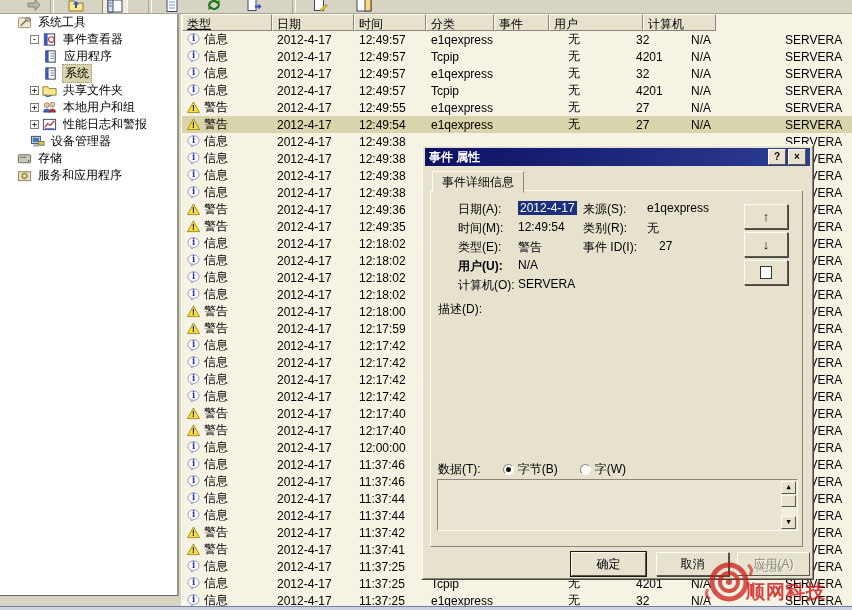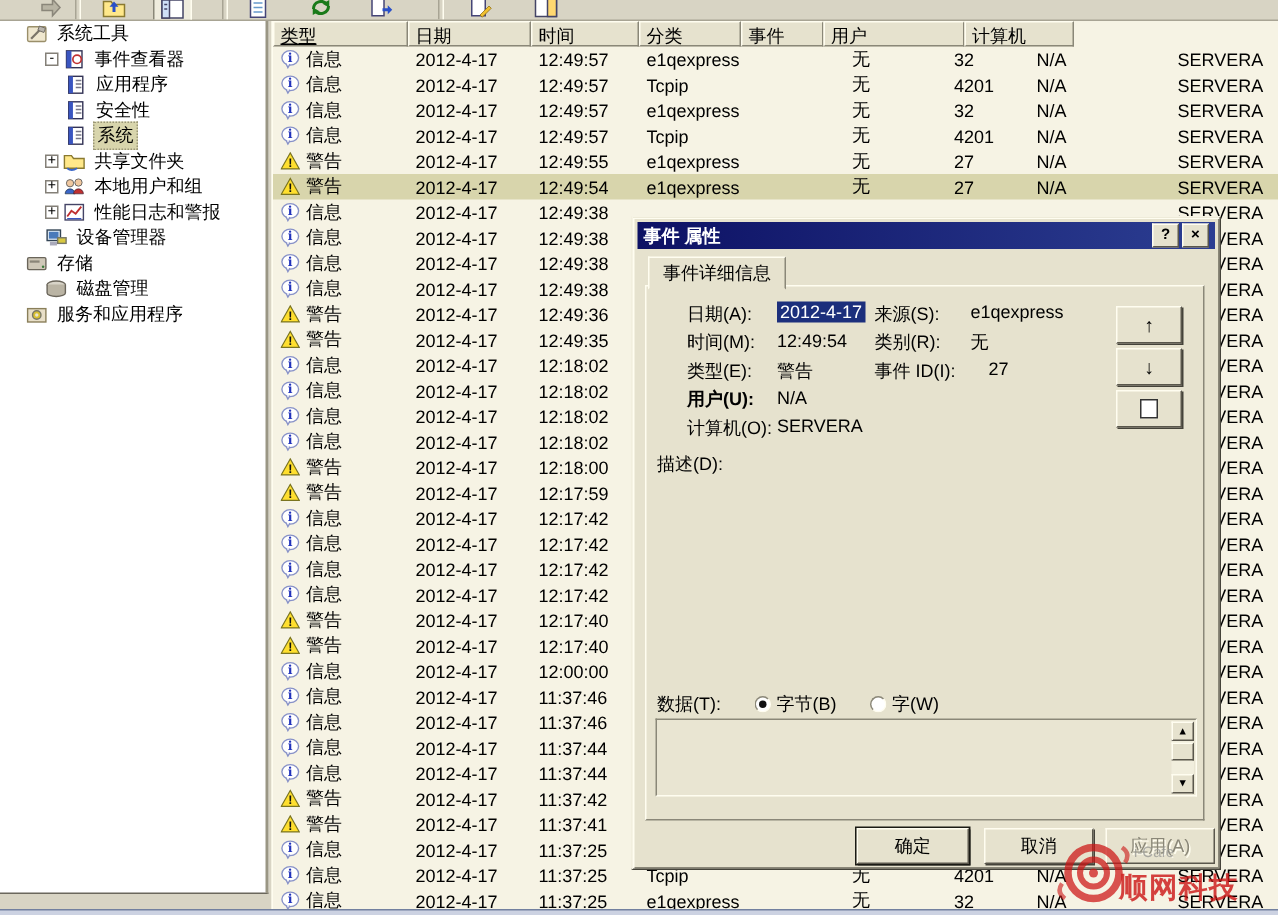--- a/index.html
+++ b/index.html
@@ -166,30 +166,20 @@
       <div class="tree-item" style="padding-left: 43px;">
         <span class="tree-icon"><svg viewBox="0 0 16 16">
             <rect x="3" y="2" width="10" height="12" fill="#fff" stroke="#335"></rect>
             <rect x="3" y="2" width="3" height="12" fill="#3a55c0"></rect>
             <line x1="8" y1="5" x2="12" y2="5" stroke="#778"></line>
             <line x1="8" y1="7.5" x2="12" y2="7.5" stroke="#778"></line>
             <line x1="8" y1="10" x2="12" y2="10" stroke="#778"></line>
           </svg></span>
         <span class="tree-label">应用程序</span>
       </div>
-      <div class="tree-item" style="padding-left: 43px;">
-        <span class="tree-icon"><svg viewBox="0 0 16 16">
-            <rect x="3" y="2" width="10" height="12" fill="#fff" stroke="#335"></rect>
-            <rect x="3" y="2" width="3" height="12" fill="#3a55c0"></rect>
-            <line x1="8" y1="5" x2="12" y2="5" stroke="#778"></line>
-            <line x1="8" y1="7.5" x2="12" y2="7.5" stroke="#778"></line>
-            <line x1="8" y1="10" x2="12" y2="10" stroke="#778"></line>
-          </svg></span>
-        <span class="tree-label">安全性</span>
-      </div>
       <div class="tree-item selected" style="padding-left: 43px;">
         <span class="tree-icon"><svg viewBox="0 0 16 16">
             <rect x="3" y="2" width="10" height="12" fill="#fff" stroke="#335"></rect>
             <rect x="3" y="2" width="3" height="12" fill="#3a55c0"></rect>
             <line x1="8" y1="5" x2="12" y2="5" stroke="#778"></line>
             <line x1="8" y1="7.5" x2="12" y2="7.5" stroke="#778"></line>
             <line x1="8" y1="10" x2="12" y2="10" stroke="#778"></line>
           </svg></span>
         <span class="tree-label">系统</span>
       </div>
@@ -229,27 +219,20 @@
           </svg></span>
         <span class="tree-label">设备管理器</span>
       </div>
       <div class="tree-item" style="padding-left: 17px;">
         <span class="tree-icon"><svg viewBox="0 0 16 16">
             <rect x="1.5" y="4" width="13" height="8.5" rx="1" fill="#cfc8b8" stroke="#6a655a"></rect>
             <rect x="3" y="6" width="7" height="1.6" fill="#8a8578"></rect>
             <circle cx="12.5" cy="10.5" r="0.9" fill="#3a7a3a"></circle>
           </svg></span>
         <span class="tree-label">存储</span>
-      </div>
-      <div class="tree-item" style="padding-left: 30px;">
-        <span class="tree-icon"><svg viewBox="0 0 16 16">
-            <ellipse cx="8" cy="5" rx="6.5" ry="2.5" fill="#d8d4c8" stroke="#6a655a"></ellipse>
-            <path d="M1.5 5 v6 a6.5 2.5 0 0 0 13 0 v-6" fill="#bab4a4" stroke="#6a655a"></path>
-          </svg></span>
-        <span class="tree-label">磁盘管理</span>
       </div>
       <div class="tree-item" style="padding-left: 17px;">
         <span class="tree-icon"><svg viewBox="0 0 16 16">
             <rect x="1.5" y="4" width="13" height="9.5" fill="#e8dfc8" stroke="#8a7f5a"></rect>
             <circle cx="8" cy="8.5" r="3" fill="#d8c030" stroke="#776"></circle>
             <circle cx="8" cy="8.5" r="1.2" fill="#e8e4d0"></circle>
           </svg></span>
         <span class="tree-label">服务和应用程序</span>
       </div>
     </div>

